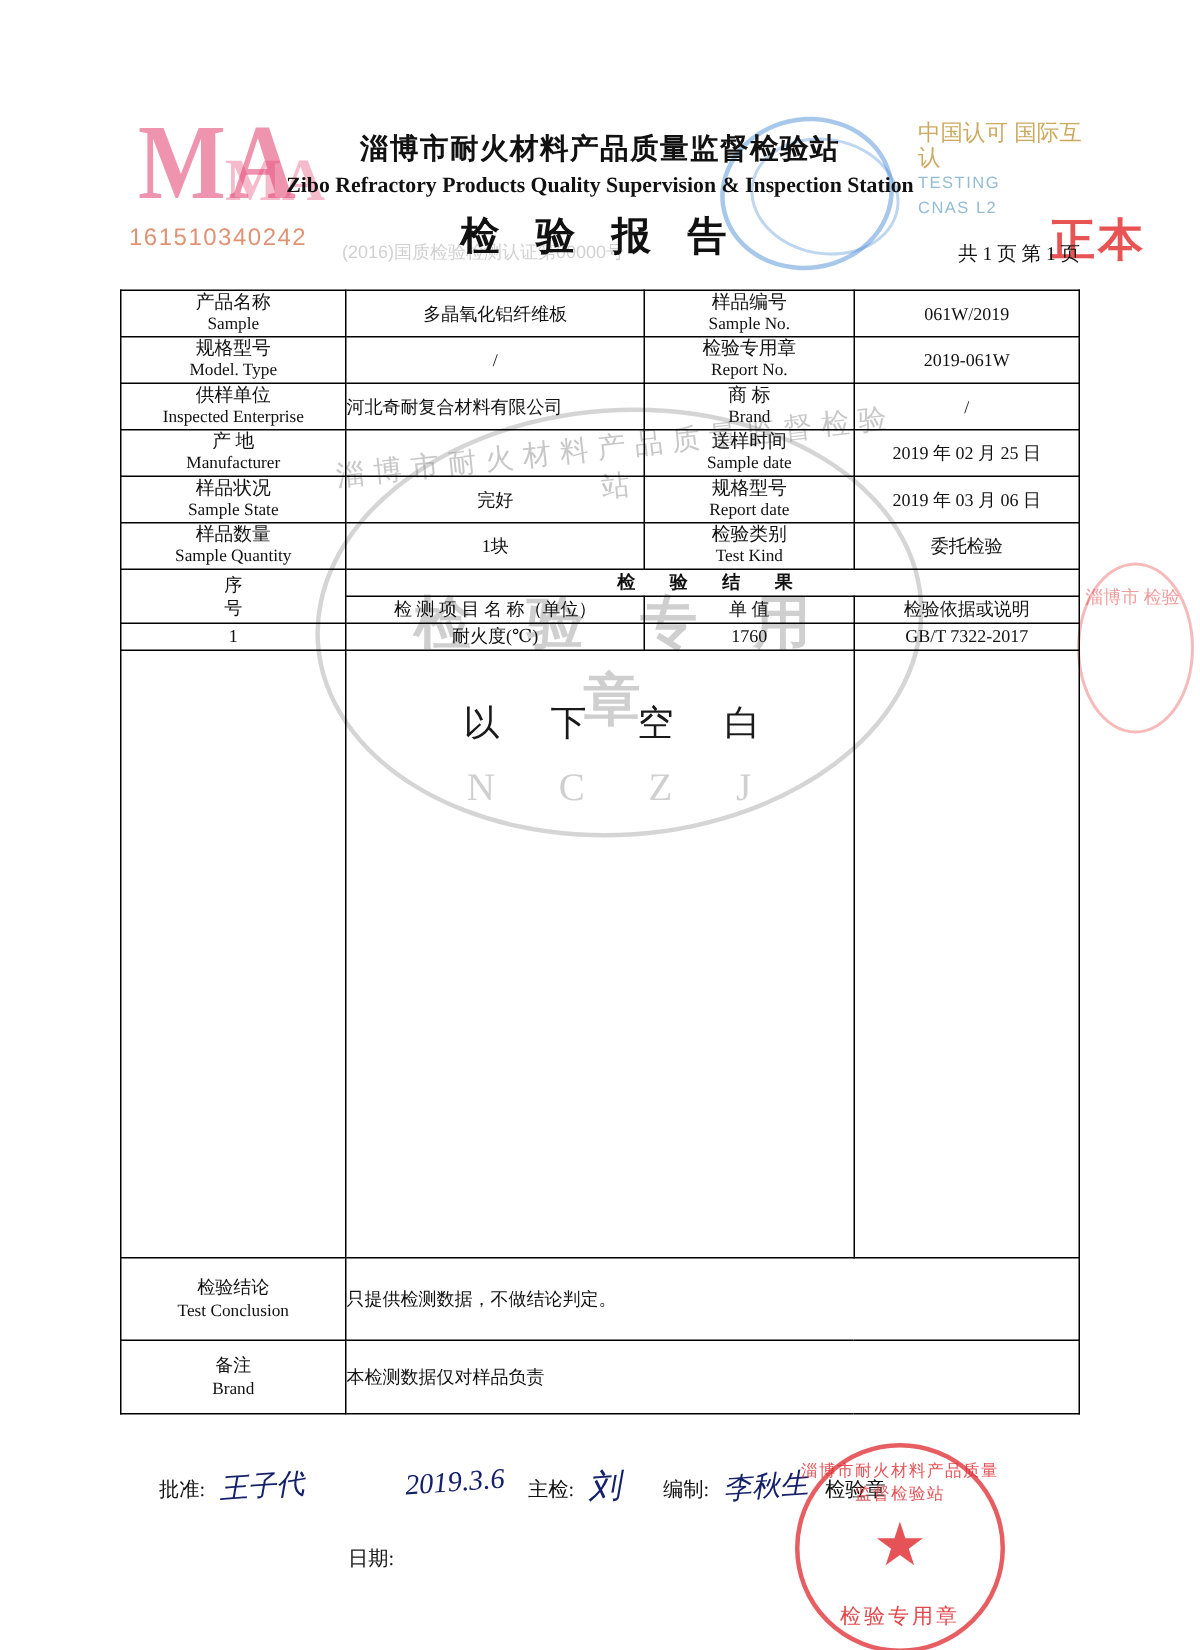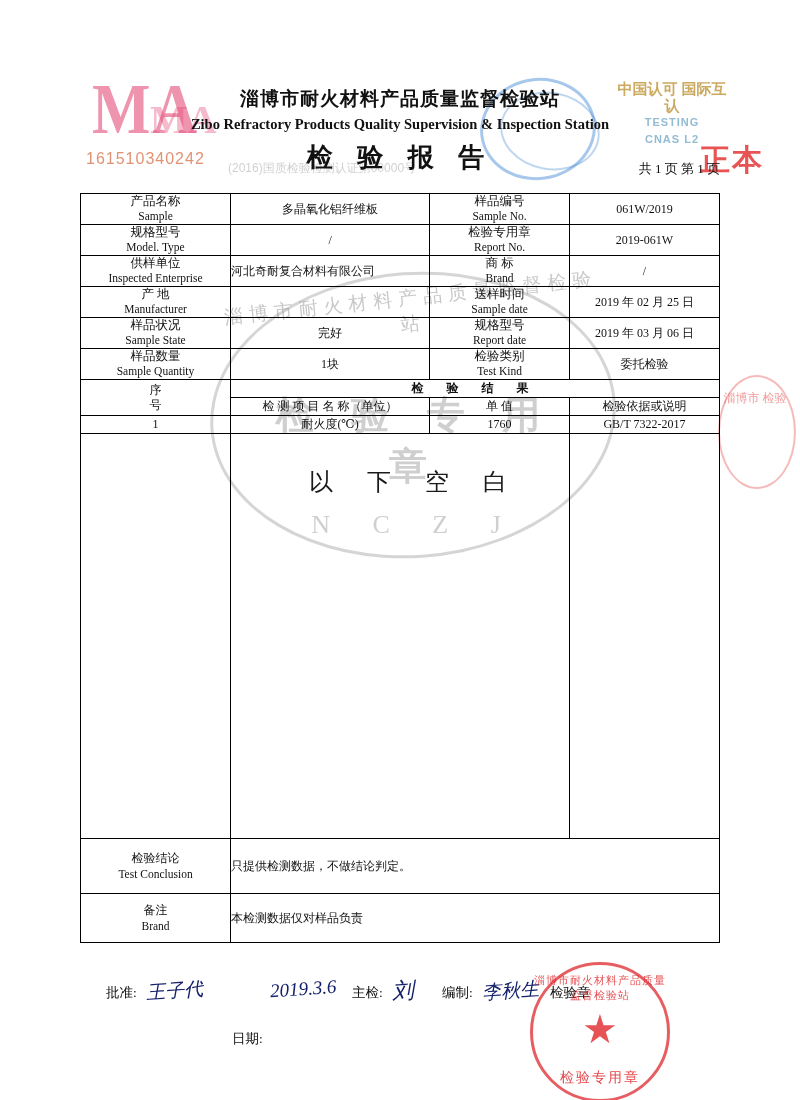--- a/index.html
+++ b/index.html
@@ -64,22 +64,22 @@
     transform: rotate(10deg);
   }
   .wm-cnas {
     left: 612px;
     top: 80px;
     width: 120px;
     color: rgba(186, 140, 40, 0.75);
     font-family: "Liberation Sans", sans-serif;
     font-size: 15px;
     line-height: 17px;
-    text-align: center;
-    font-weight: bold;
+    text-align: left;
+    font-weight: normal;
   }
   .wm-cnas .en {
     font-size: 11px;
     color: rgba(120, 170, 200, 0.8);
     letter-spacing: 1px;
   }
   .wm-zb {
     left: 86px;
     top: 150px;
     color: rgba(214, 110, 70, 0.75);

